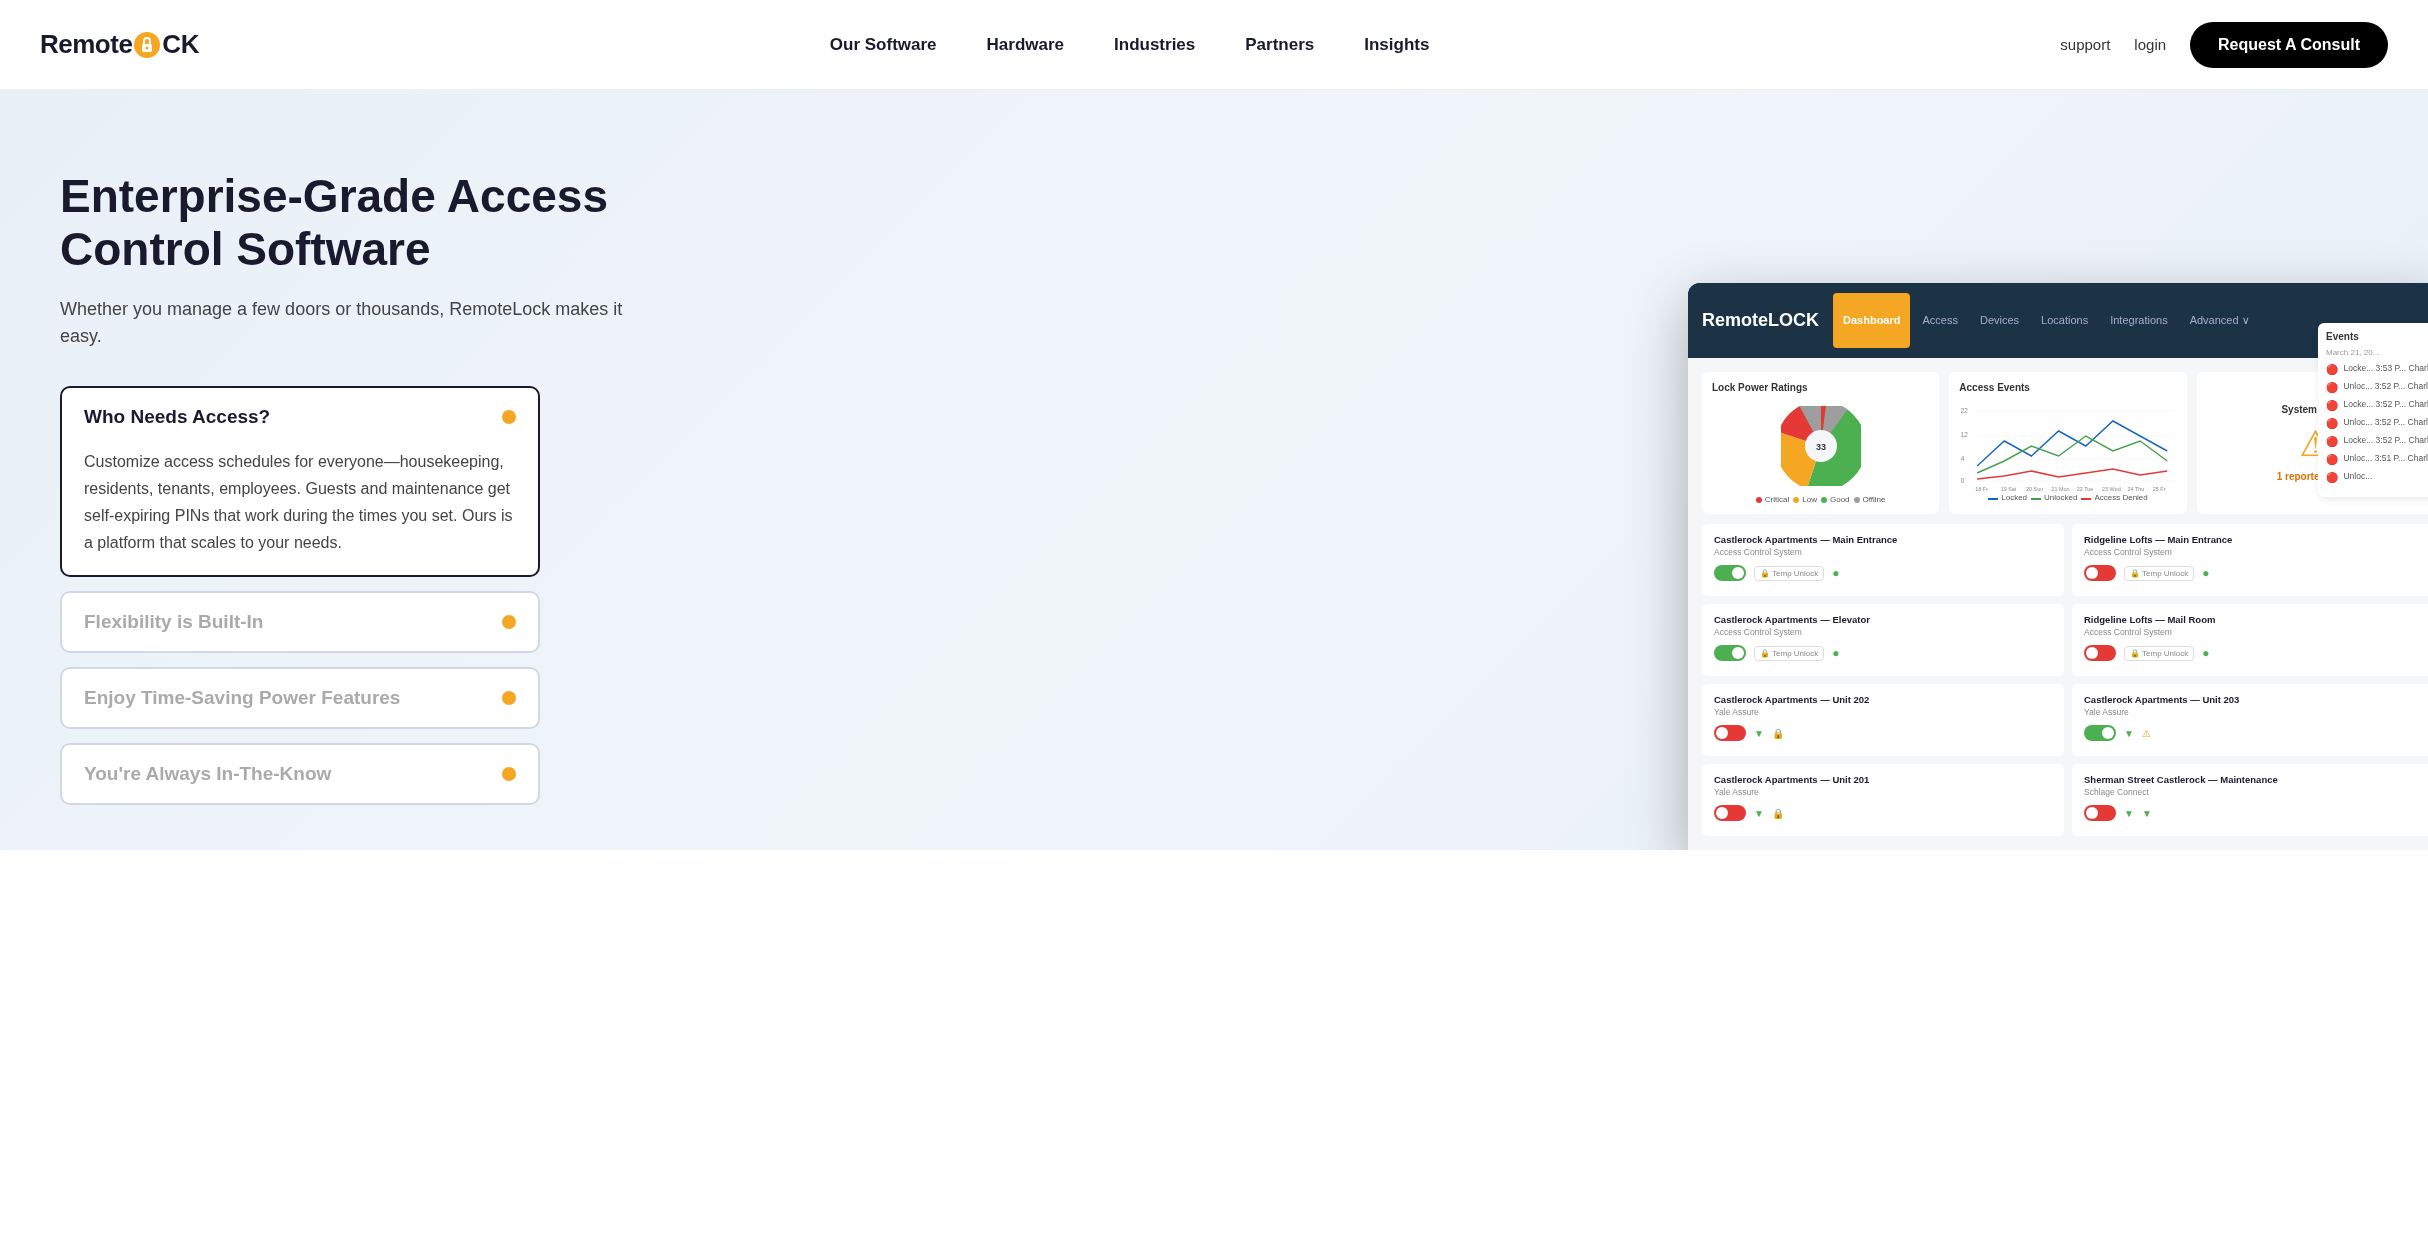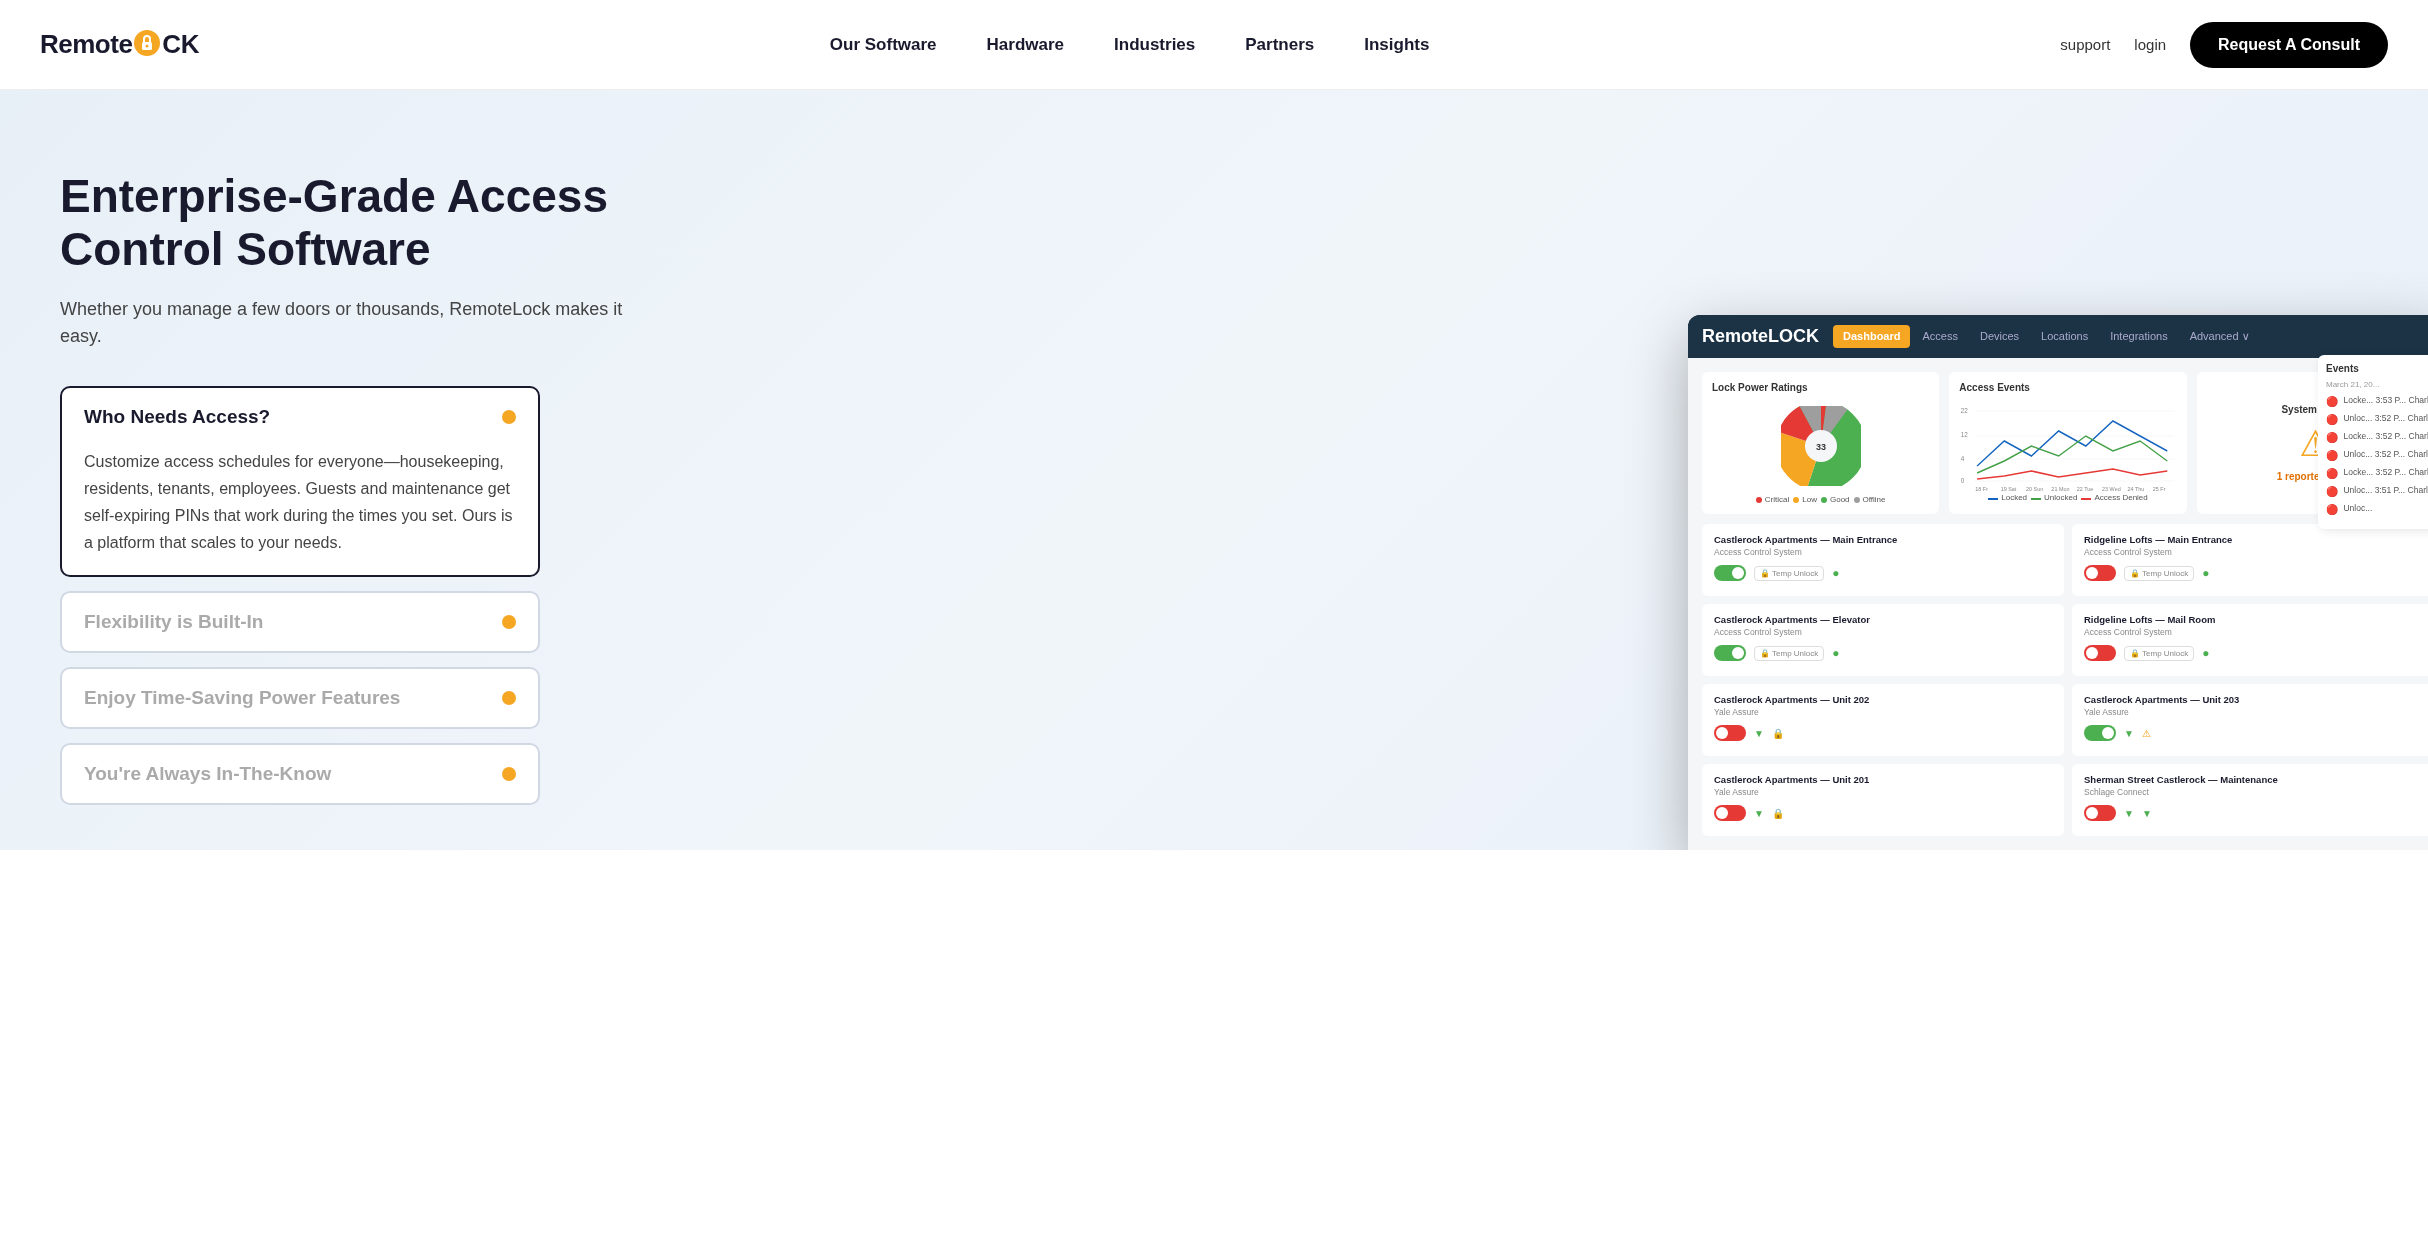--- a/index.html
+++ b/index.html
@@ -12,21 +12,21 @@
       justify-content: space-between;
       padding: 0 40px;
       height: 90px;
       background: #fff;
       border-bottom: 1px solid #eee;
       position: relative;
       z-index: 10;
     }
     .logo {
       display: flex;
-      align-items: flex-start;
+      align-items: center;
       font-size: 26px;
       font-weight: 700;
       color: #1a1a2e;
       letter-spacing: -0.5px;
       white-space: nowrap;
     }
     .logo-lock-icon {
       display: inline-flex;
       align-items: center;
       justify-content: center;
@@ -183,21 +183,21 @@
     .dash-logo {
       font-size: 18px;
       font-weight: 700;
       color: #fff;
     }
     .dash-nav {
       display: flex;
       gap: 2px;
     }
     .dash-nav-item {
-      padding: 5px 10px;
+      padding: 21px 10px;
       font-size: 11px;
       color: #aac;
       border-radius: 4px;
       cursor: pointer;
     }
     .dash-nav-item.active {
       background: #f5a623;
       color: #fff;
       font-weight: 600;
     }

